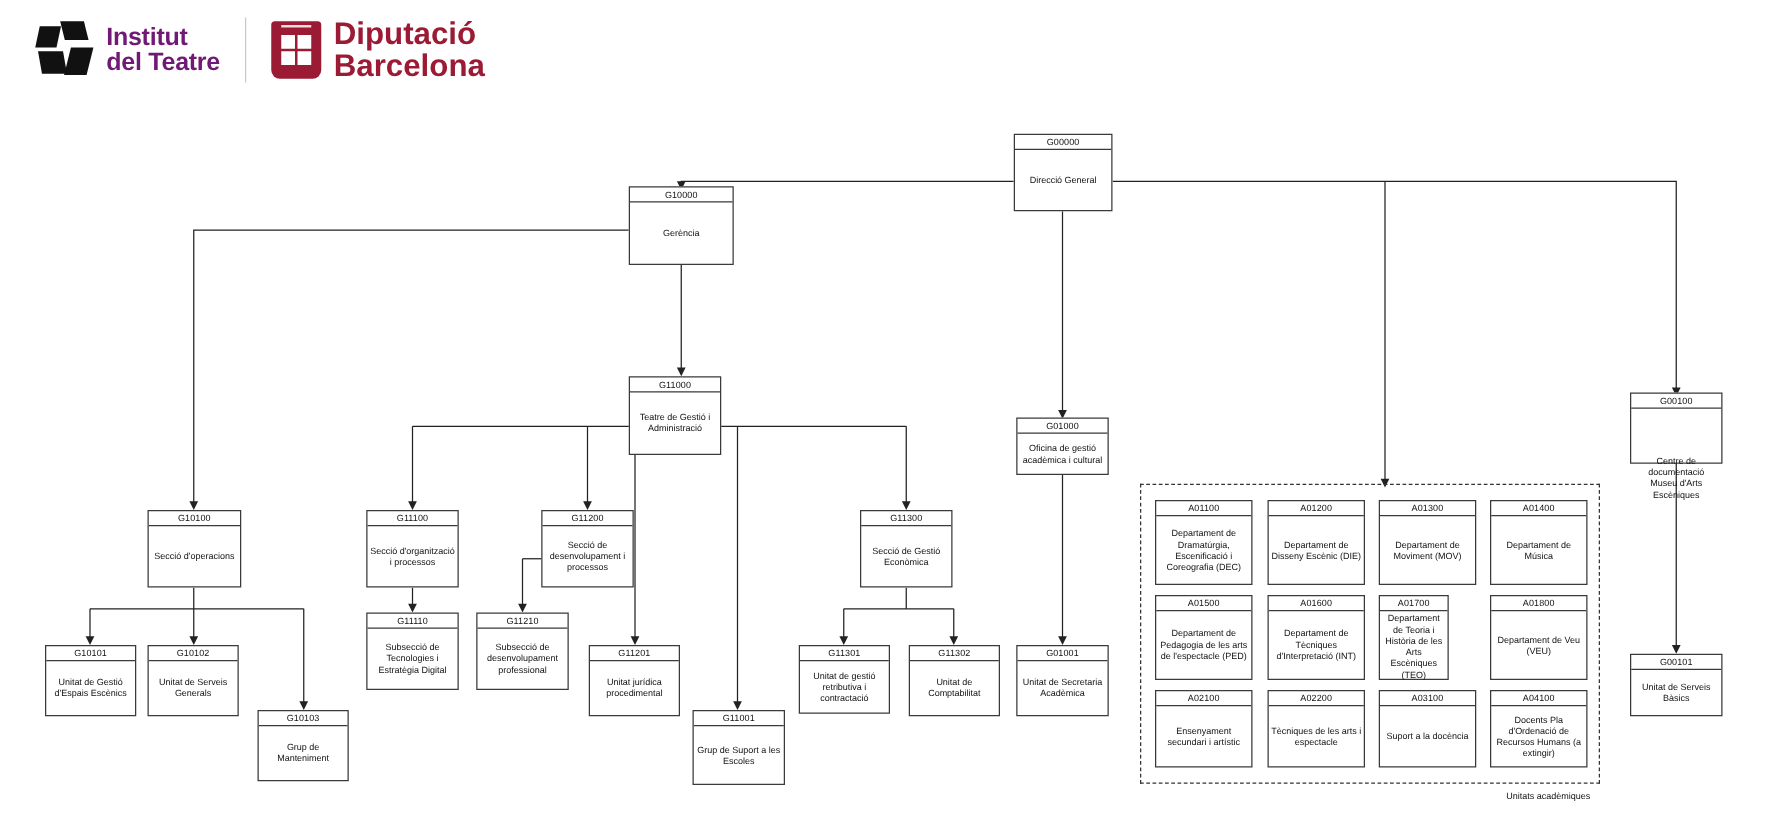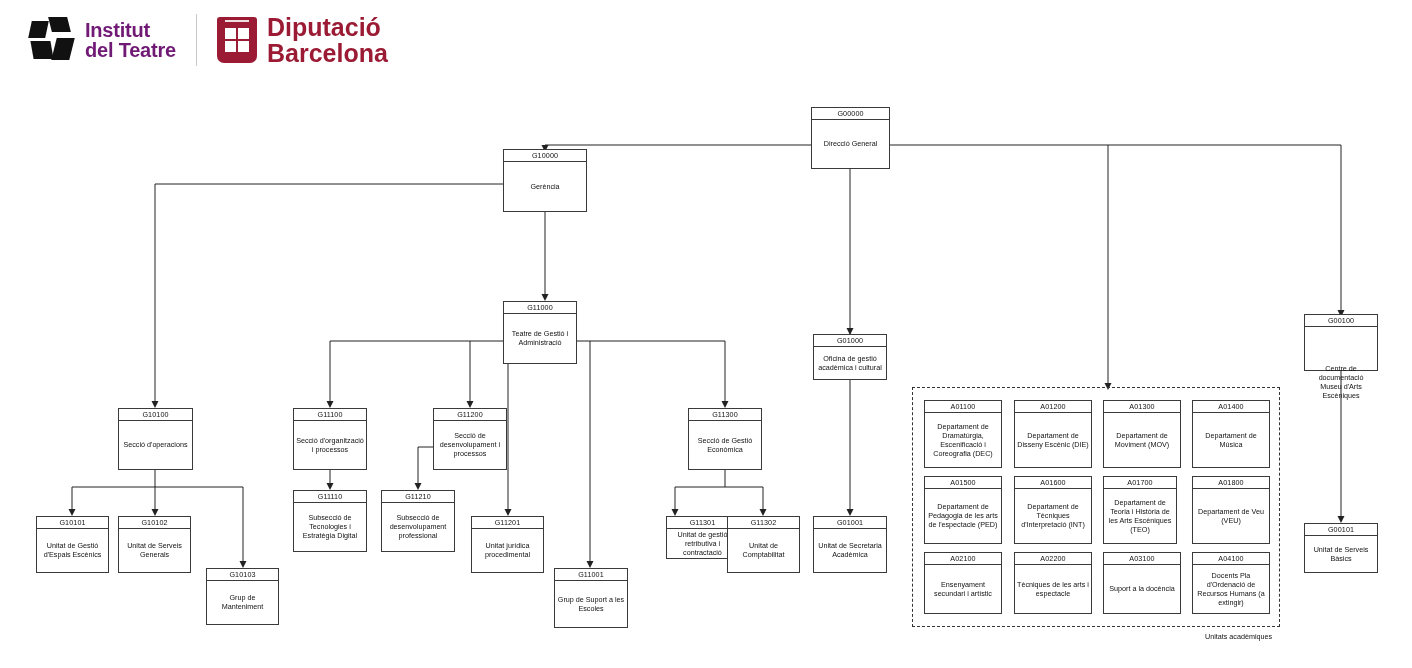--- a/index.html
+++ b/index.html
@@ -207,21 +207,21 @@
   <div class="node" style="left:554px;top:568px;width:74px;height:60px;">
     <div class="code">G11001</div>
     <div class="label">Grup de Suport a les Escoles</div>
   </div>
 
   <div class="node" style="left:688px;top:408px;width:74px;height:62px;">
     <div class="code">G11300</div>
     <div class="label">Secció de Gestió Econòmica</div>
   </div>
 
-  <div class="node" style="left:639px;top:516px;width:73px;height:43px;margin-left:27px;">
+  <div class="node" style="left:639px;top:516px;width:73px;height:55px;">
     <div class="code">G11301</div>
     <div class="label">Unitat de gestió retributiva i contractació</div>
   </div>
 
   <div class="node" style="left:727px;top:516px;width:73px;height:57px;">
     <div class="code">G11302</div>
     <div class="label">Unitat de Comptabilitat</div>
   </div>
 
   <div class="node" style="left:813px;top:334px;width:74px;height:46px;">
@@ -262,21 +262,21 @@
   </div>
 
   <div class="node" style="left:924px;top:476px;width:78px;height:68px;">
     <div class="code">A01500</div>
     <div class="label">Departament de Pedagogia de les arts de l'espectacle (PED)</div>
   </div>
   <div class="node" style="left:1014px;top:476px;width:78px;height:68px;">
     <div class="code">A01600</div>
     <div class="label">Departament de Tècniques d'Interpretació (INT)</div>
   </div>
-  <div class="node" style="left:1103px;top:476px;width:74px;height:68px;">
+  <div class="node" style="left:1103px;top:476px;width:56px;height:68px;">
     <div class="code">A01700</div>
     <div class="label">Departament de Teoria i Història de les Arts Escèniques (TEO)</div>
   </div>
   <div class="node" style="left:1192px;top:476px;width:78px;height:68px;">
     <div class="code">A01800</div>
     <div class="label">Departament de Veu (VEU)</div>
   </div>
 
   <div class="node" style="left:924px;top:552px;width:78px;height:62px;">
     <div class="code">A02100</div>

